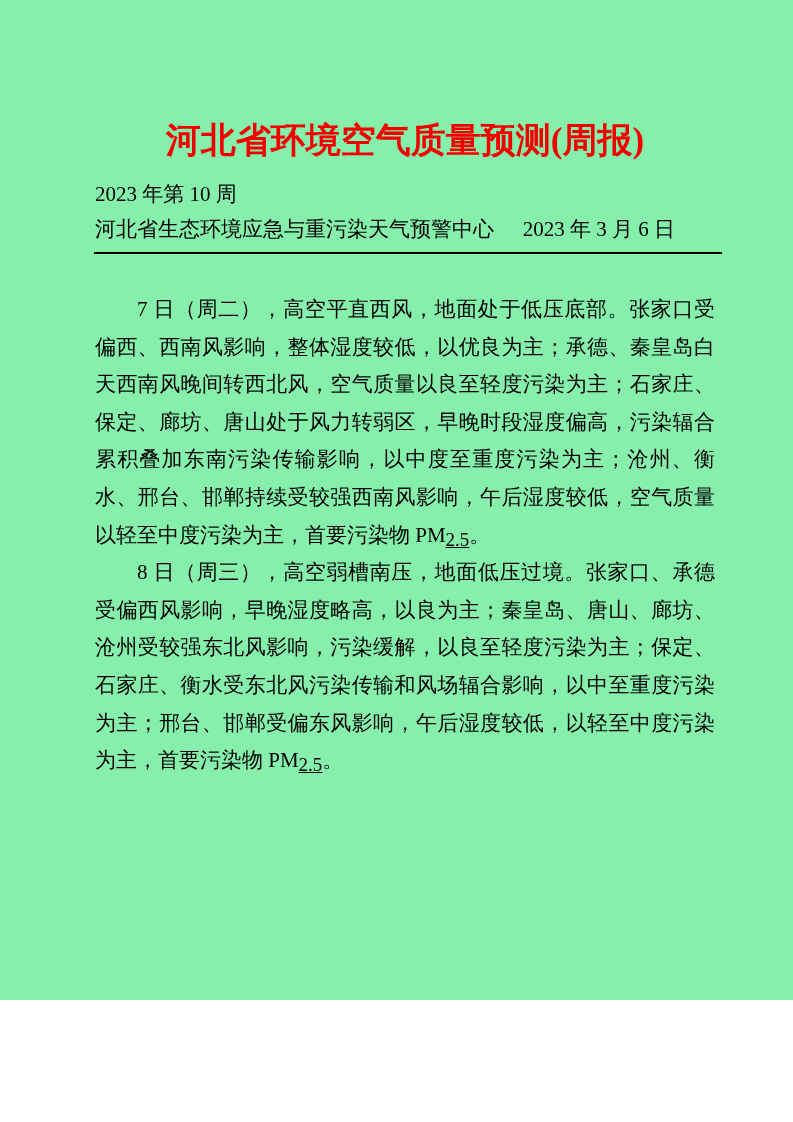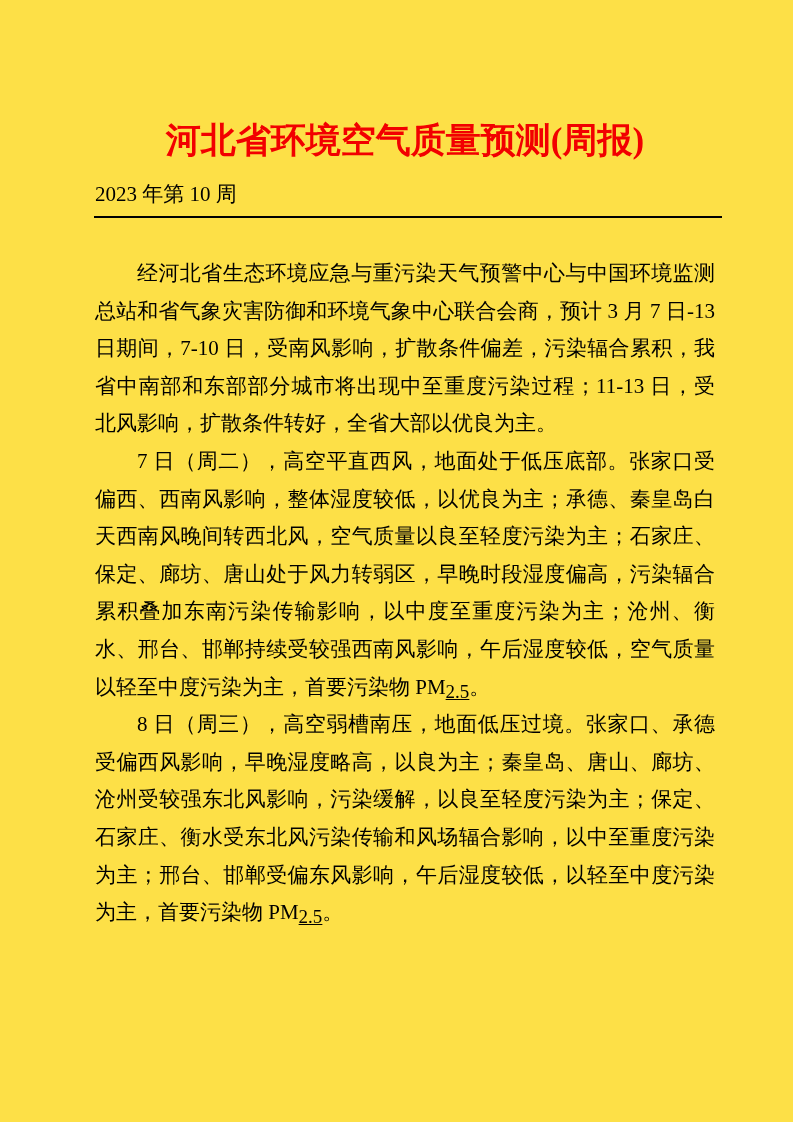--- a/index.html
+++ b/index.html
@@ -10,22 +10,22 @@
   body {
     width: 793px;
     height: 1122px;
     font-family: "Liberation Serif", "DejaVu Serif", serif;
     color: #000000;
     overflow: hidden;
   }
   .page {
     position: relative;
     width: 793px;
-    height: 1122px;
-    background: #fde047;
+    height: 1000px;
+    background: #86efac;
   }
   .content {
     margin-left: 95px;
     width: 620px;
   }
   .doc-title {
     margin: 0;
     padding-top: 118px;
     font-size: 35px;
     line-height: 46px;
@@ -79,23 +79,26 @@
 </head>
 <body>
 
 <div class="page">
   <div class="content">
 
     <h1 class="doc-title">河北省环境空气质量预测(周报)</h1>
 
     <div class="doc-subtitle">2023 年第 10 周</div>
 
+    <div class="issuer-row">
+      <span>河北省生态环境应急与重污染天气预警中心</span>
+      <span>2023 年 3 月 6 日</span>
+    </div>
 
     <div class="header-divider"></div>
 
     <main class="report-body">
-        <p><span>经河北省生态环境应急与重污染天气预警中心与中国环境监测总站和省气象灾害防御和环境气象中心联合会商，预计 3 月 7 日-13 日期间，7-10 日，受南风影响，扩散条件偏差，污染辐合累积，我省中南部和东部部分城市将出现中至重度污染过程；11-13 日，受北风影响，扩散条件转好，全省大部以优良为主。</span></p>
         <p><span>7 日（周二），高空平直西风，地面处于低压底部。张家口受偏西、西南风影响，整体湿度较低，以优良为主；承德、秦皇岛白天西南风晚间转西北风，空气质量以良至轻度污染为主；石家庄、保定、廊坊、唐山处于风力转弱区，早晚时段湿度偏高，污染辐合累积叠加东南污染传输影响，以中度至重度污染为主；沧州、衡水、邢台、邯郸持续受较强西南风影响，午后湿度较低，空气质量以轻至中度污染为主，首要污染物 PM</span><sub>2.5</sub><span>。</span></p>
         <p><span>8 日（周三），高空弱槽南压，地面低压过境。张家口、承德受偏西风影响，早晚湿度略高，以良为主；秦皇岛、唐山、廊坊、沧州受较强东北风影响，污染缓解，以良至轻度污染为主；保定、石家庄、衡水受东北风污染传输和风场辐合影响，以中至重度污染为主；邢台、邯郸受偏东风影响，午后湿度较低，以轻至中度污染为主，首要污染物 PM</span><sub>2.5</sub><span>。</span></p>
       </main>
 
   </div>
 </div>
 
 </body></html>

